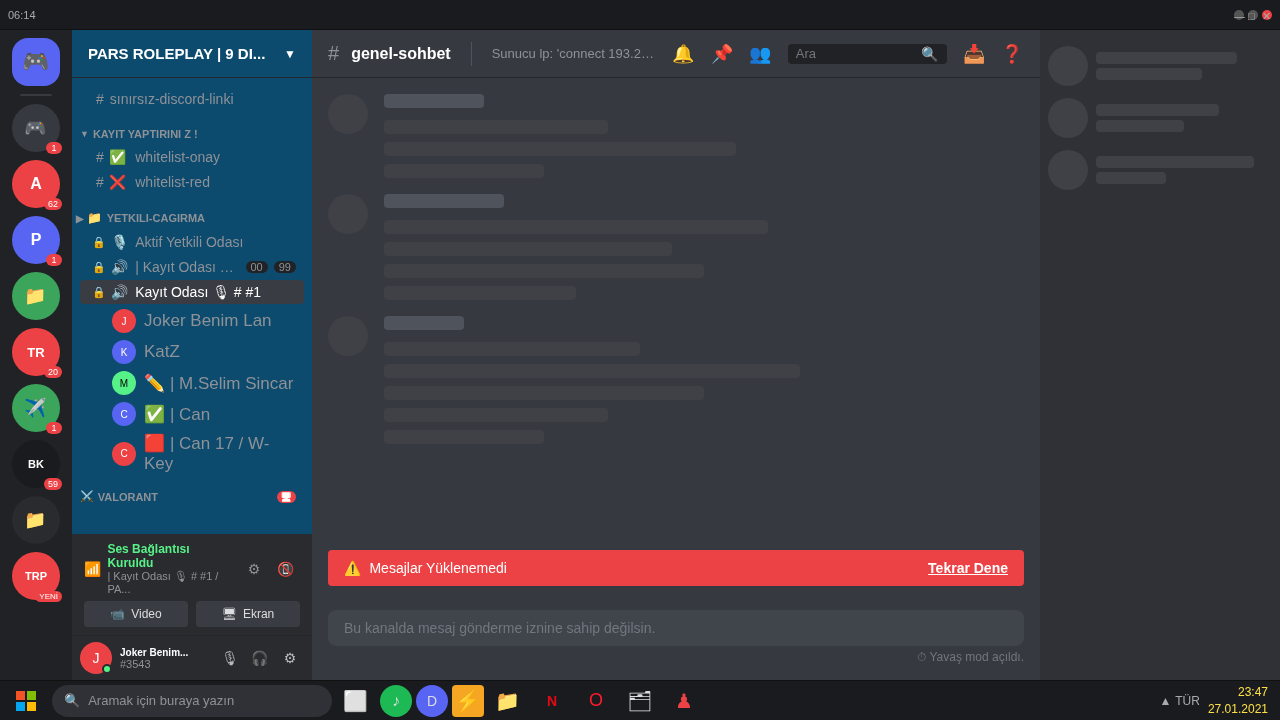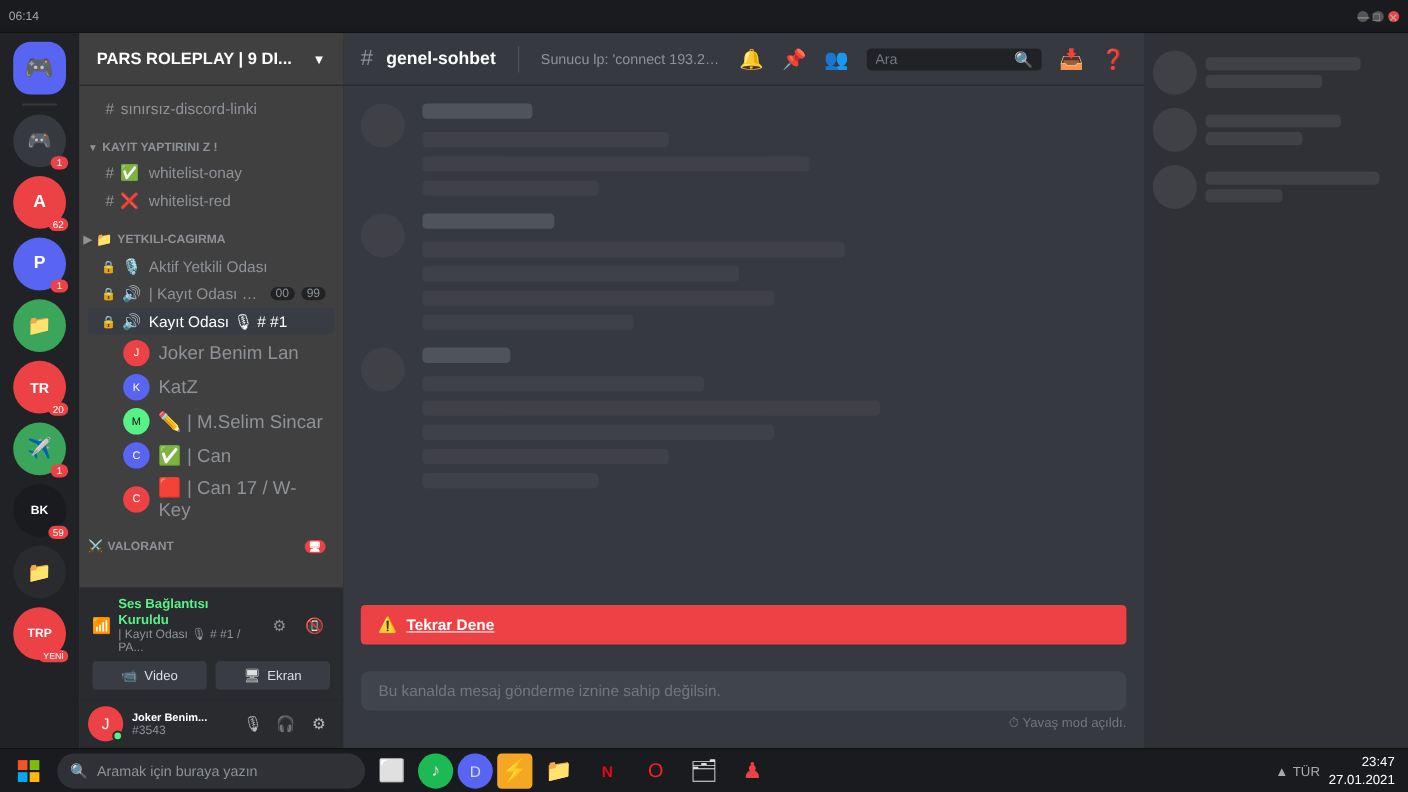--- a/index.html
+++ b/index.html
@@ -14,21 +14,21 @@
     .main { display: flex; flex: 1; overflow: hidden; }
 
     
     .server-list { width: 72px; background: #202225; display: flex; flex-direction: column; align-items: center; padding: 8px 0; gap: 8px; overflow-y: auto; }
     .server-icon { width: 48px; height: 48px; border-radius: 50%; background: #36393f; display: flex; align-items: center; justify-content: center; cursor: pointer; font-size: 18px; position: relative; flex-shrink: 0; }
     .server-icon.active { border-radius: 16px; background: #5865f2; }
     .server-icon .badge { position: absolute; bottom: -2px; right: -2px; background: #ed4245; color: #fff; font-size: 9px; border-radius: 8px; padding: 1px 4px; min-width: 16px; text-align: center; }
     .server-divider { width: 32px; height: 2px; background: #36393f; border-radius: 1px; }
 
     
-    .channel-sidebar { width: 240px; background: #404040; display: flex; flex-direction: column; flex-shrink: 0; }
+    .channel-sidebar { width: 240px; background: #0c4a6e; display: flex; flex-direction: column; flex-shrink: 0; }
     .server-name-bar { height: 48px; display: flex; align-items: center; padding: 0 16px; font-weight: 700; font-size: 15px; color: #fff; border-bottom: 1px solid #26272c; cursor: pointer; gap: 6px; }
     .channel-list { flex: 1; overflow-y: auto; padding: 8px 0; }
     .channel-category { font-size: 11px; font-weight: 700; color: #8e9297; text-transform: uppercase; padding: 16px 16px 4px 8px; display: flex; align-items: center; gap: 4px; cursor: pointer; }
     .channel-category .arrow { font-size: 9px; }
     .channel-item { display: flex; align-items: center; padding: 4px 8px 4px 16px; border-radius: 4px; margin: 1px 8px; cursor: pointer; color: #8e9297; font-size: 14px; gap: 6px; }
     .channel-item.active { background: #393c43; color: #fff; }
     .channel-item .ch-icon { font-size: 14px; color: #8e9297; }
     .channel-item .lock-icon { font-size: 11px; color: #8e9297; }
     .channel-item .ch-name { flex: 1; overflow: hidden; text-overflow: ellipsis; white-space: nowrap; }
     .channel-item .ch-count { font-size: 11px; color: #8e9297; background: #202225; border-radius: 8px; padding: 0 5px; }
@@ -110,21 +110,21 @@
 
     
     .taskbar { height: 40px; background: #1a1b1e; display: flex; align-items: center; padding: 0 4px; gap: 4px; border-top: 1px solid #111; flex-shrink: 0; }
     .taskbar-start { width: 44px; height: 36px; display: flex; align-items: center; justify-content: center; cursor: pointer; }
     .taskbar-search { flex: 1; max-width: 280px; height: 32px; background: #2f3136; border-radius: 16px; display: flex; align-items: center; padding: 0 12px; gap: 8px; cursor: pointer; }
     .taskbar-search span { color: #8e9297; font-size: 13px; }
     .taskbar-icons { display: flex; gap: 4px; align-items: center; }
     .taskbar-app { width: 40px; height: 36px; display: flex; align-items: center; justify-content: center; border-radius: 4px; cursor: pointer; font-size: 20px; }
     .taskbar-right { margin-left: auto; display: flex; align-items: center; gap: 8px; padding-right: 8px; }
     .taskbar-right .sys-icons { display: flex; gap: 4px; align-items: center; color: #aaa; font-size: 12px; }
-    .taskbar-right .clock { font-size: 12px; color: #ffffff; text-align: right; line-height: 1.4; }
+    .taskbar-right .clock { font-size: 12px; color: #fde047; text-align: right; line-height: 1.4; }
 
     .new-badge { background: #ed4245; color: #fff; font-size: 9px; padding: 1px 4px; border-radius: 8px; margin-left: auto; }
 
     .channel-item.voice-ch { padding-left: 12px; }
   </style>
 </head>
 <body>
 
 <div class="topbar">
   <span>06:14</span>
@@ -360,20 +360,21 @@
           <div class="skeleton-line" style="width:25%;"></div>
         </div>
       </div>
 
       <div style="flex: 1;"></div>
 
     </div>
 
     <div class="error-banner">
       <span>⚠️</span>
+      <span class="error-text">Mesajlar Yüklenemedi</span>
       <span class="retry-btn">Tekrar Dene</span>
     </div>
 
     <div class="chat-input-area">
       <div class="chat-input-placeholder">Bu kanalda mesaj gönderme iznine sahip değilsin.</div>
       <div class="slow-mode-notice">
         <span>⏱</span>
         <span>Yavaş mod açıldı.</span>
       </div>
     </div>

